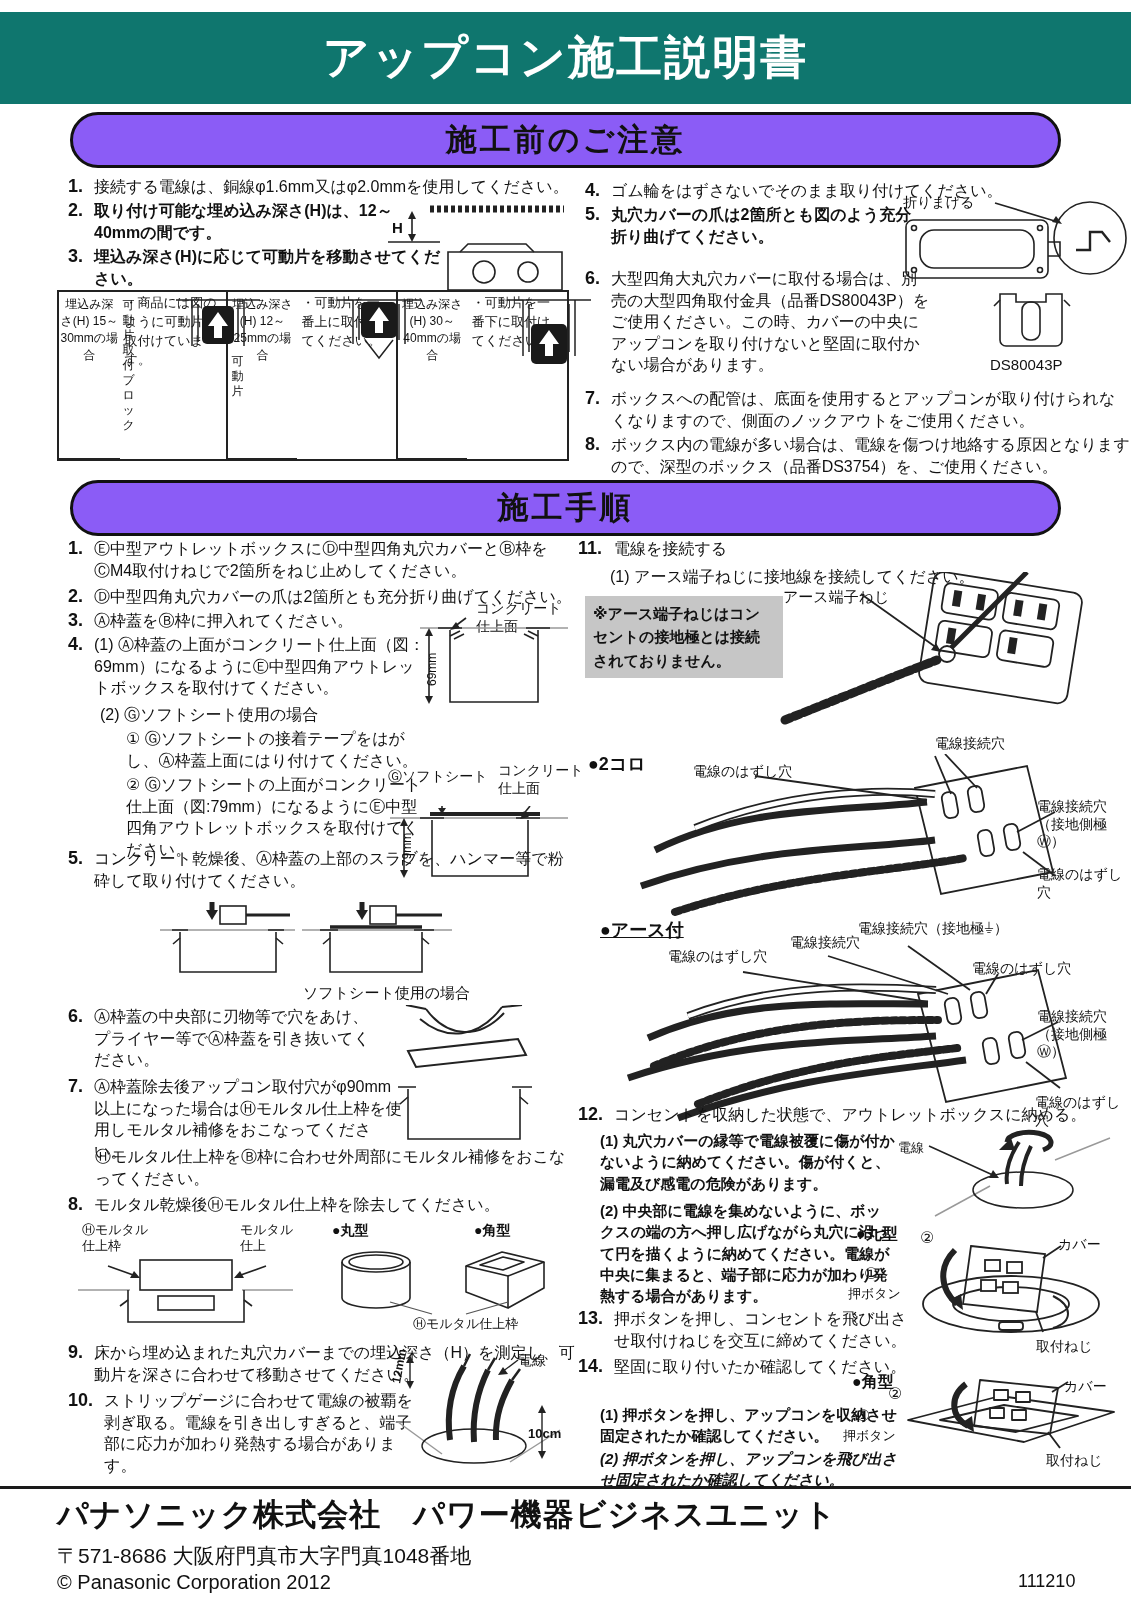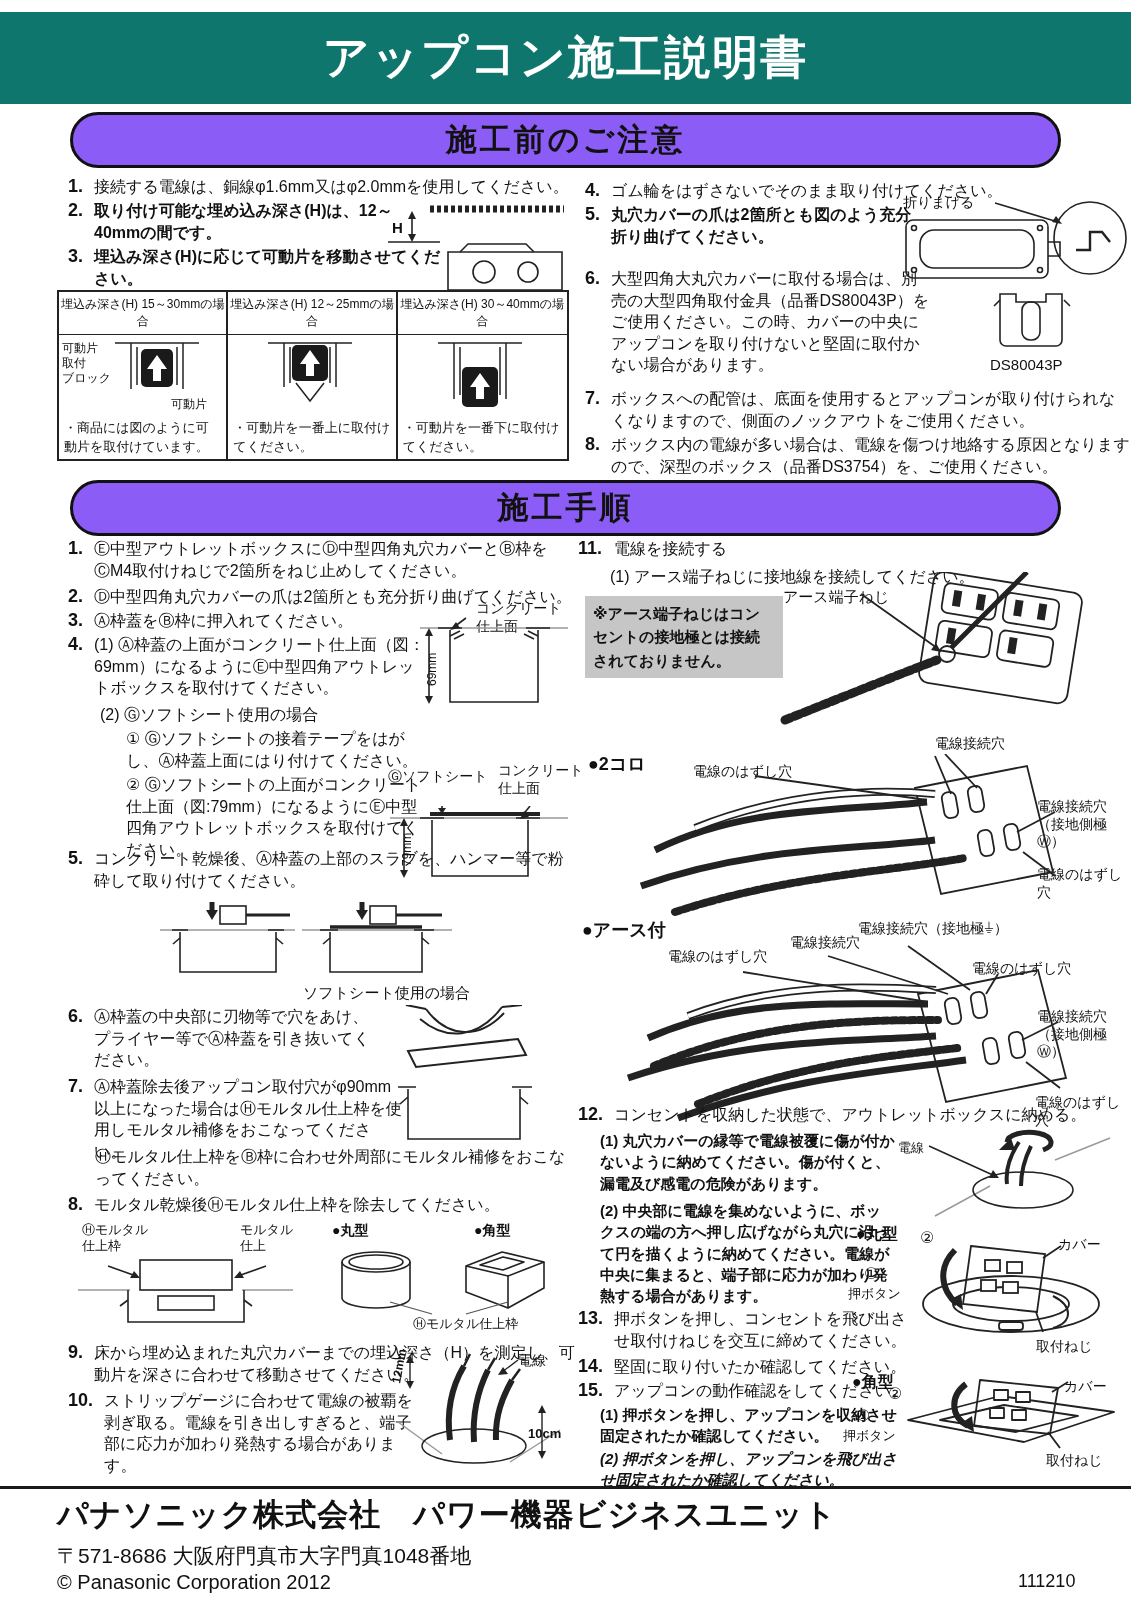--- a/index.html
+++ b/index.html
@@ -20,21 +20,21 @@
   .sub{font-size:16px;line-height:1.35;}
   .bd{font-weight:700;}
   .lbl{position:absolute;font-size:14px;line-height:1.25;white-space:pre-line;}
   .lbl.s{font-size:12px;}
   .cap{position:absolute;font-size:15px;}
   .dot{font-weight:700;font-size:18px;}
   
   .note{background:#c6c6c6;padding:6px 8px;font-size:15px;font-weight:700;line-height:1.55;}
   
   .tbl{left:57px;top:290px;width:508px;height:167px;border:2px solid #222;display:grid;grid-template-columns:1fr 1fr 1fr;}
-  .tbl .col{border-right:2px solid #222;display:flex;flex-direction:column;}
+  .tbl .col{border-right:2px solid #222;display:flex;flex-direction:row;}
   .tbl .col:last-child{border-right:none;}
   .tbl .hd{border-bottom:1.5px solid #222;font-size:12px;text-align:center;padding:4px 1px;}
   .tbl .figarea{position:relative;height:82px;flex:none;}
   .tbl .nt{font-size:13px;line-height:1.45;padding:2px 5px;}
   .fig svg{display:block;}
   .hrline{left:0;top:1486px;width:1131px;height:3px;background:#1a1a1a;}
   .company{left:57px;top:1494px;font-size:31px;font-weight:700;letter-spacing:1px;}
   .addr{left:57px;top:1542px;font-size:21px;}
   .copy{left:57px;top:1571px;font-size:20px;}
   .docnum{left:1018px;top:1571px;font-size:18px;}
@@ -467,21 +467,21 @@
         <path d="M60 74 C150 38 240 34 300 40" stroke="#fff" stroke-width="4.5"></path>
         <line x1="300" y1="2" x2="316" y2="40"></line>
         <line x1="310" y1="0" x2="342" y2="34"></line>
         <line x1="120" y1="22" x2="292" y2="46"></line>
         <line x1="420" y1="58" x2="382" y2="78"></line>
         <line x1="420" y1="122" x2="388" y2="98"></line>
       </g>
     </svg>
   </div>
 
-  <span class="abs dot" style="left:582px;top:918px;">●アース付</span>
+  <span class="abs dot" style="left:600px;top:918px;text-decoration:underline;">●アース付</span>
 
   <span class="lbl" style="left:668px;top:948px;">電線のはずし穴</span>
   <span class="lbl" style="left:790px;top:934px;">電線接続穴</span>
   <span class="lbl" style="left:858px;top:920px;">電線接続穴（接地極⏚）</span>
   <span class="lbl" style="left:972px;top:960px;">電線のはずし穴</span>
   <span class="lbl" style="left:1037px;top:1008px;">電線接続穴
 （接地側極Ⓦ）</span>
   <span class="lbl" style="left:1035px;top:1094px;">電線のはずし穴</span>
   <div class="abs fig" style="left:618px;top:938px;">
     <svg width="512" height="188" viewBox="0 0 512 188">
@@ -559,24 +559,20 @@
   <span class="lbl" style="left:1036px;top:1338px;">取付ねじ</span>
 
   <div class="abs step" style="left:578px;top:1308px;width:345px;">
     <span class="n w">13.</span>
     <span class="t">押ボタンを押し、コンセントを飛び出させ取付けねじを交互に締めてください。</span>
   </div>
   <div class="abs step" style="left:578px;top:1356px;width:345px;">
     <span class="n w">14.</span>
     <span class="t">堅固に取り付いたか確認してください。</span>
   </div>
-  <div class="abs step" style="left:578px;top:1380px;width:345px;">
-    <span class="n w">15.</span>
-    <span class="t">アップコンの動作確認をしてください。</span>
-  </div>
   <div class="abs sub bd" style="left:600px;top:1404px;width:300px;font-size:15px;line-height:1.4;">(1) 押ボタンを押し、アップコンを収納させ固定されたか確認してください。</div>
   <div class="abs sub bd" style="left:600px;top:1448px;width:300px;font-size:15px;line-height:1.4;font-style:italic;">(2) 押ボタンを押し、アップコンを飛び出させ固定されたか確認してください。</div>
 
   <span class="abs dot" style="left:852px;top:1372px;font-size:16px;">●角型</span>
   <span class="lbl" style="left:888px;top:1384px;font-size:16px;">②</span>
   <span class="lbl" style="left:1064px;top:1378px;">カバー</span>
   <span class="lbl" style="left:856px;top:1406px;font-size:16px;">①</span>
   <span class="lbl" style="left:843px;top:1428px;font-size:13px;">押ボタン</span>
   <div class="abs fig" style="left:888px;top:1378px;">
     <svg width="242" height="82" viewBox="0 0 242 82">

